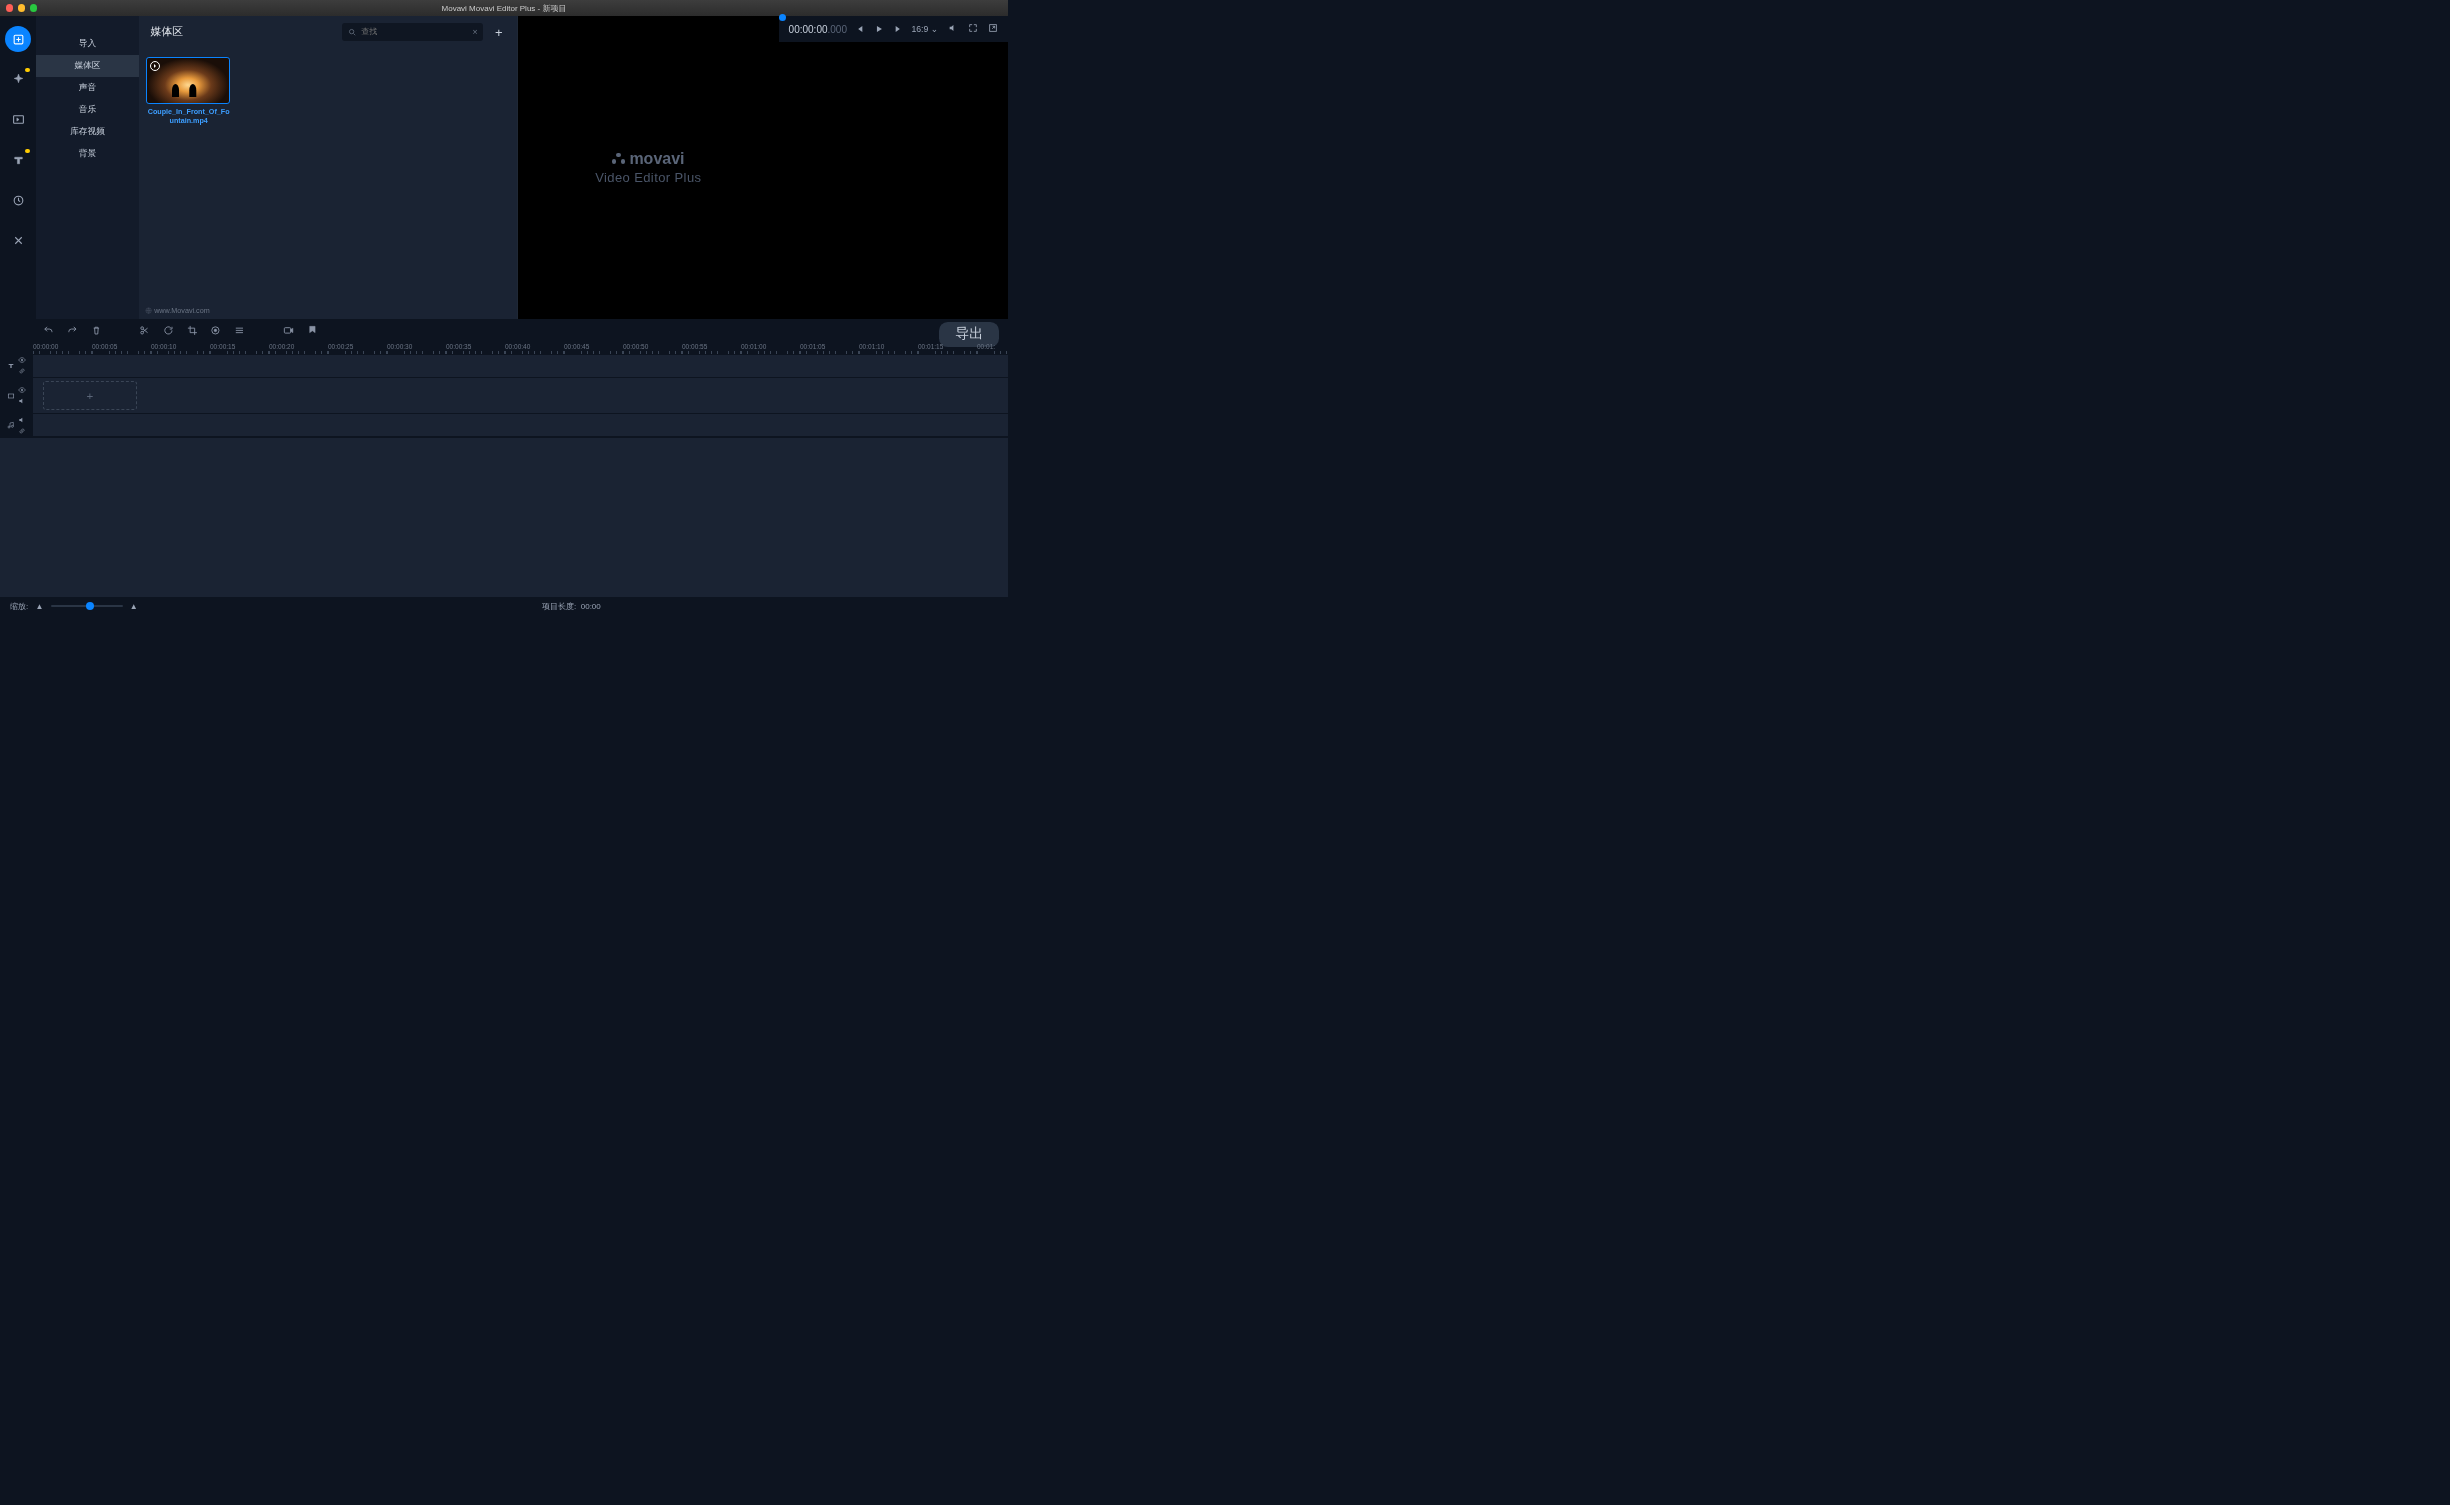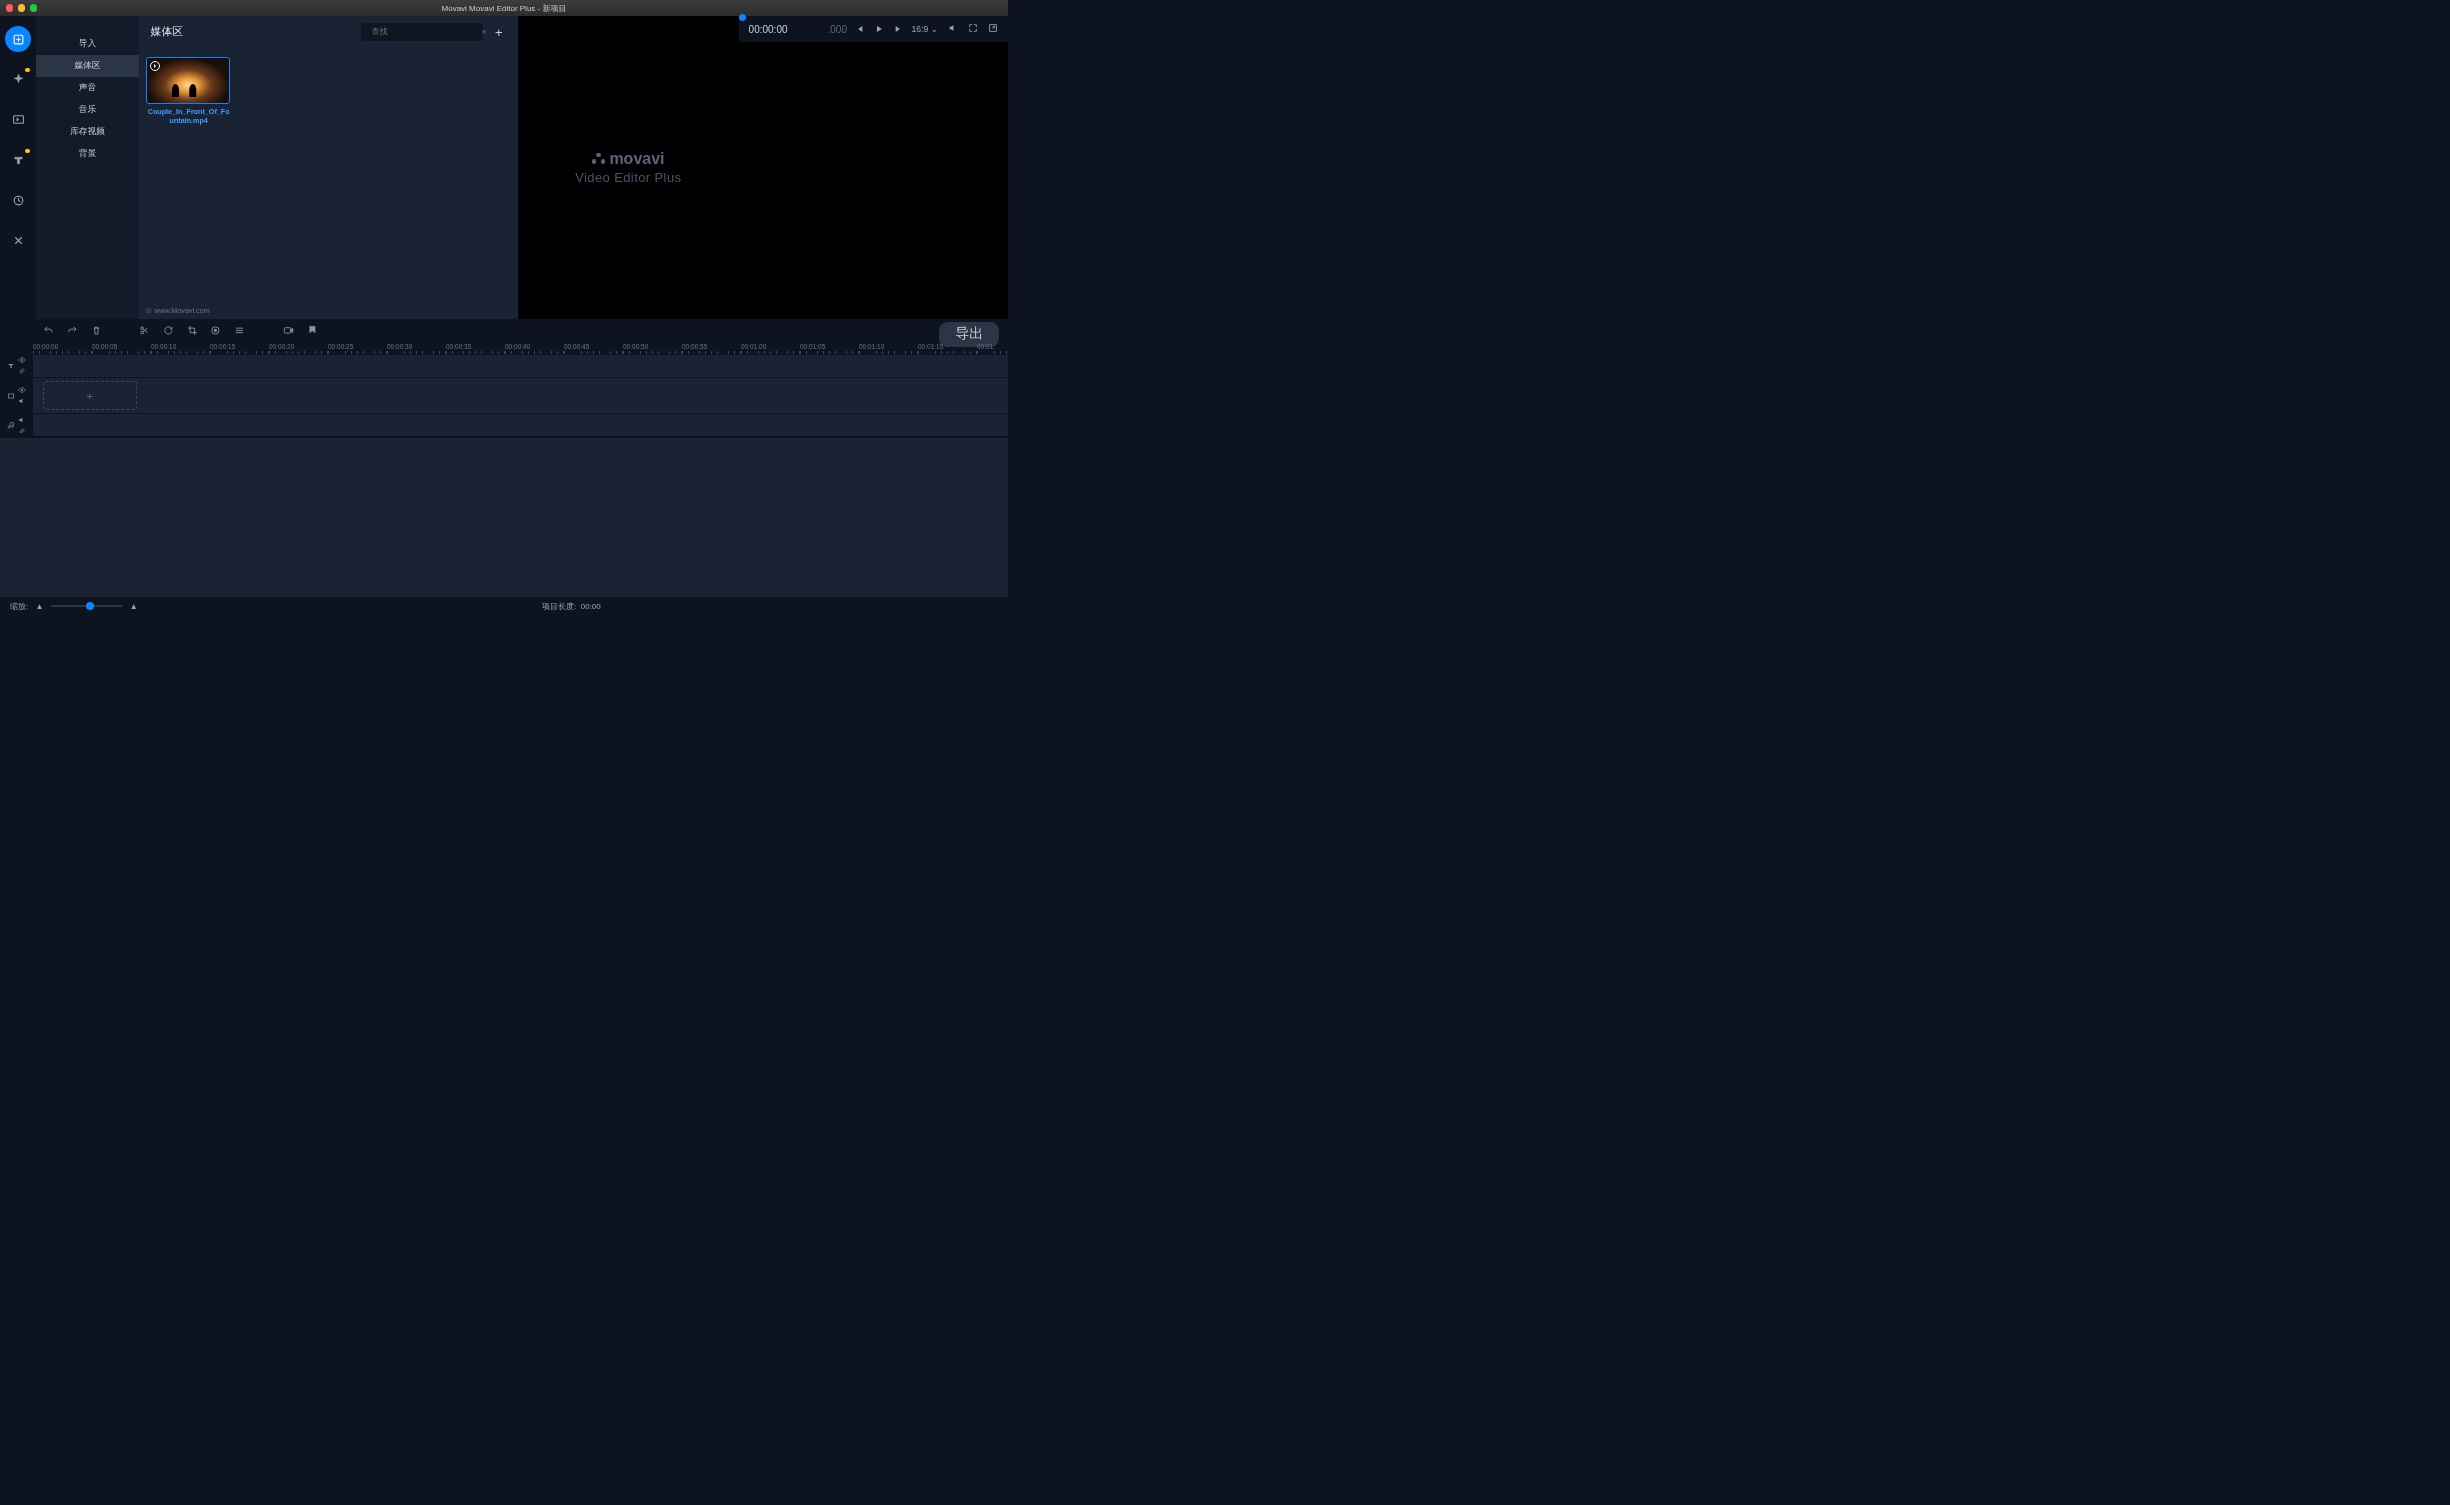--- a/index.html
+++ b/index.html
@@ -19,21 +19,21 @@
 .rail-btn svg { width: 13px; height: 13px; fill: currentColor; stroke: currentColor; }
 .dot-notif { position: absolute; top: 1.4px; right: 1.4px; width: 4.3px; height: 4.3px; border-radius: 50%; background: #ffcc00; }
 
 .sidebar { width: 103px; background: #131b2a; display: flex; flex-direction: column; padding-top: 17px; text-align: center; }
 .sidebar-item { padding: 5px 10px; font-size: 8.7px; color: #c8d0dc; cursor: pointer; }
 .sidebar-item.selected { background: #2a3545; }
 
 .media-panel { flex: 1; background: #1a2333; display: flex; flex-direction: column; position: relative; }
 .media-header { display: flex; align-items: center; padding: 7.2px 11.6px; gap: 8.7px; height: 32px; }
 .media-title { font-size: 10.8px; color: #e8ecf2; font-weight: 500; flex: 0 0 auto; }
-.search-box { margin-left: auto; display: flex; align-items: center; background: #0f1622; border-radius: 2.9px; padding: 2.9px 5.8px; width: 122px; height: 17.3px; }
+.search-box { margin-left: auto; display: flex; align-items: center; background: #0f1622; border-radius: 2.9px; padding: 2.9px 5.8px; width: 141px; height: 17.3px; }
 .search-box svg { width: 8.7px; height: 8.7px; fill: #6b7585; }
 .search-box input { background: transparent; border: none; outline: none; color: #9aa4b5; font-size: 8px; margin-left: 4.3px; flex: 1; }
 .search-box .clear { color: #6b7585; cursor: pointer; font-size: 8.7px; }
 .add-btn { color: #c8d0dc; font-size: 13px; cursor: pointer; padding: 0 2.9px; }
 
 .media-grid { padding: 8.7px 7.2px; }
 .media-item { width: 85px; text-align: center; font-weight: bold; }
 .thumb { width: 84px; height: 47px; border: 1.4px solid #0a84ff; border-radius: 2.9px; position: relative; overflow: hidden; background: radial-gradient(ellipse at 50% 60%, #ffd890 0%, #e89a3c 18%, #6b3a1a 40%, #1a0e08 70%); }
 .thumb::after { content: ""; position: absolute; left: 30%; bottom: 5.8px; width: 7.2px; height: 13px; background: #000; border-radius: 50% 50% 0 0; box-shadow: 17.3px 0 0 #000; }
 .play-badge { position: absolute; top: 2.9px; left: 2.9px; width: 10px; height: 10px; border: 0.7px solid #fff; border-radius: 50%; display: flex; align-items: center; justify-content: center; }
@@ -48,21 +48,21 @@
 .brand-logo { display: flex; align-items: center; gap: 4.3px; font-size: 16px; font-weight: 600; color: #5a6578; }
 .brand-logo .dots { position: relative; width: 13px; height: 13px; }
 .brand-logo .dots span { position: absolute; width: 4.3px; height: 4.3px; border-radius: 50%; background: #5a6578; }
 .brand-sub { font-size: 13px; color: #4a5568; margin-top: 1.4px; letter-spacing: 0.4px; }
 
 .preview-progress { height: 2.9px; background: #1a2333; position: relative; }
 .preview-progress .handle { position: absolute; left: 0; top: -2.2px; width: 7.2px; height: 7.2px; border-radius: 50%; background: #0a84ff; }
 
 .preview-controls { height: 26px; background: #0d1420; display: flex; align-items: center; padding: 0 10px; gap: 7.2px; }
 .timecode { font-size: 10px; color: #c8d0dc; font-family: monospace; }
-.timecode .ms { color: #5a6578; padding-left: 40px; }
+.timecode .ms { color: #5a6578; }
 .pc-center { margin: 0 auto; display: flex; gap: 10px; align-items: center; }
 .pc-btn { cursor: pointer; color: #9aa4b5; }
 .pc-btn svg { width: 10px; height: 10px; fill: currentColor; }
 .pc-right { display: flex; gap: 10px; align-items: center; font-size: 8.7px; color: #9aa4b5; }
 
 .timeline-area { background: #0d1420; }
 .tl-toolbar { height: 23px; display: flex; align-items: center; padding: 0 43px 0 43px; gap: 16px; color: #8a94a6; position: relative; }
 .tl-toolbar .grp { display: flex; gap: 13px; }
 .tl-toolbar svg { width: 10.8px; height: 10.8px; fill: currentColor; stroke: currentColor; cursor: pointer; }
 .export-btn { position: absolute; right: 8.7px; top: 2.9px; background: #2a3545; color: #c8d0dc; font-size: 14px; padding: 3.6px 16px; border-radius: 8.7px; cursor: pointer; }

